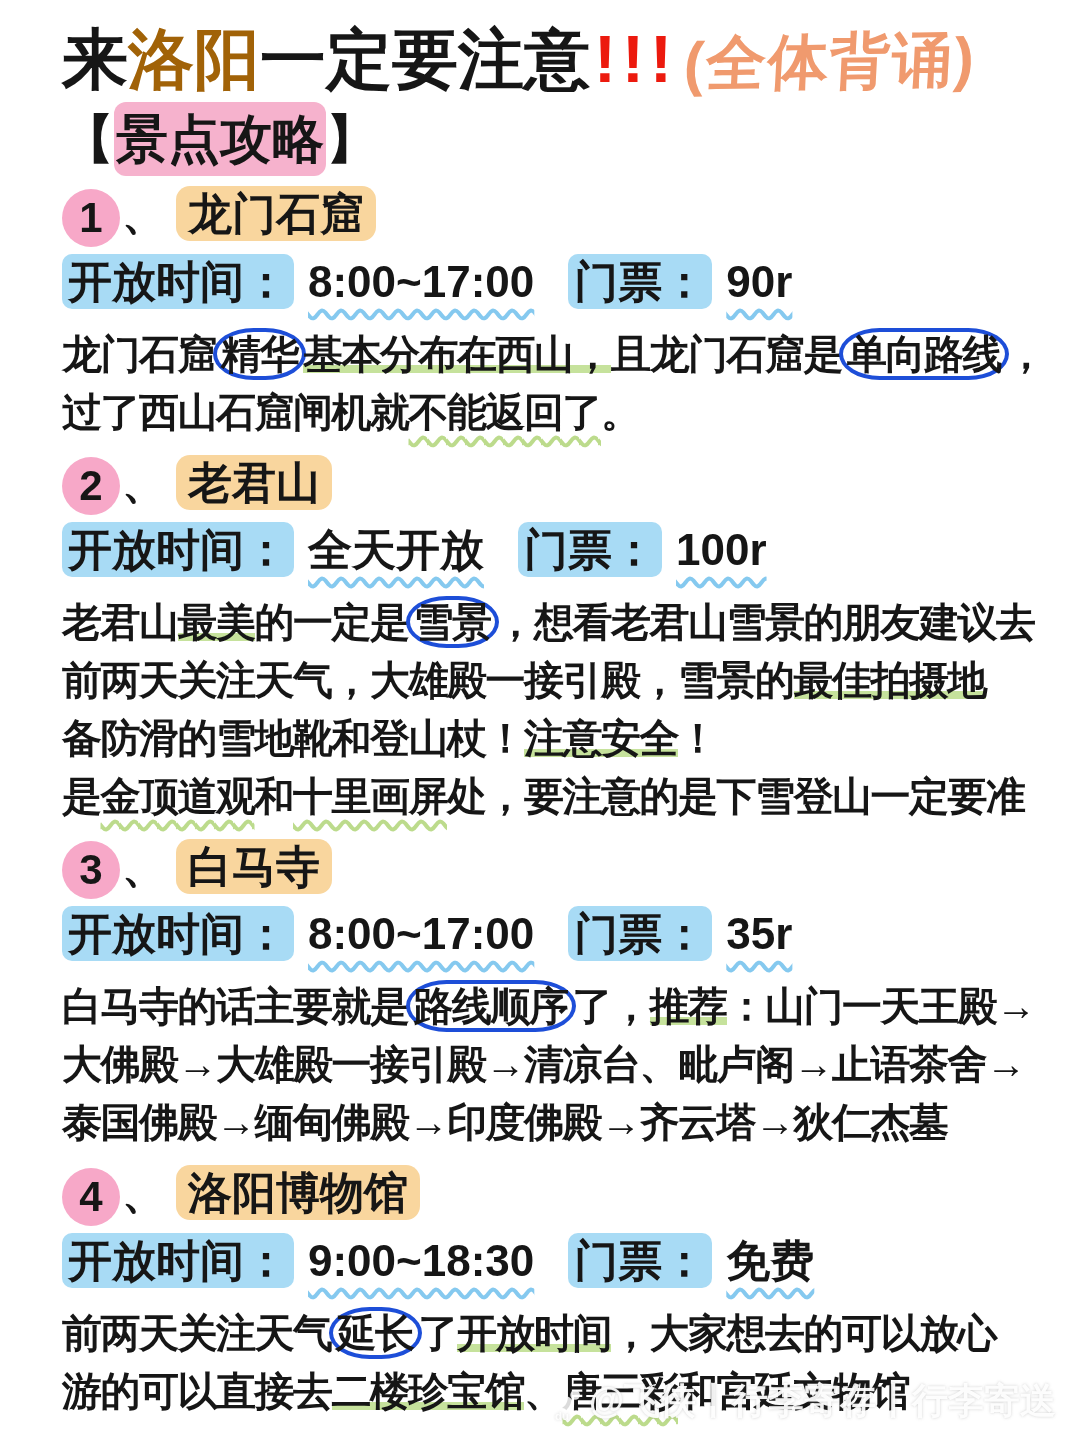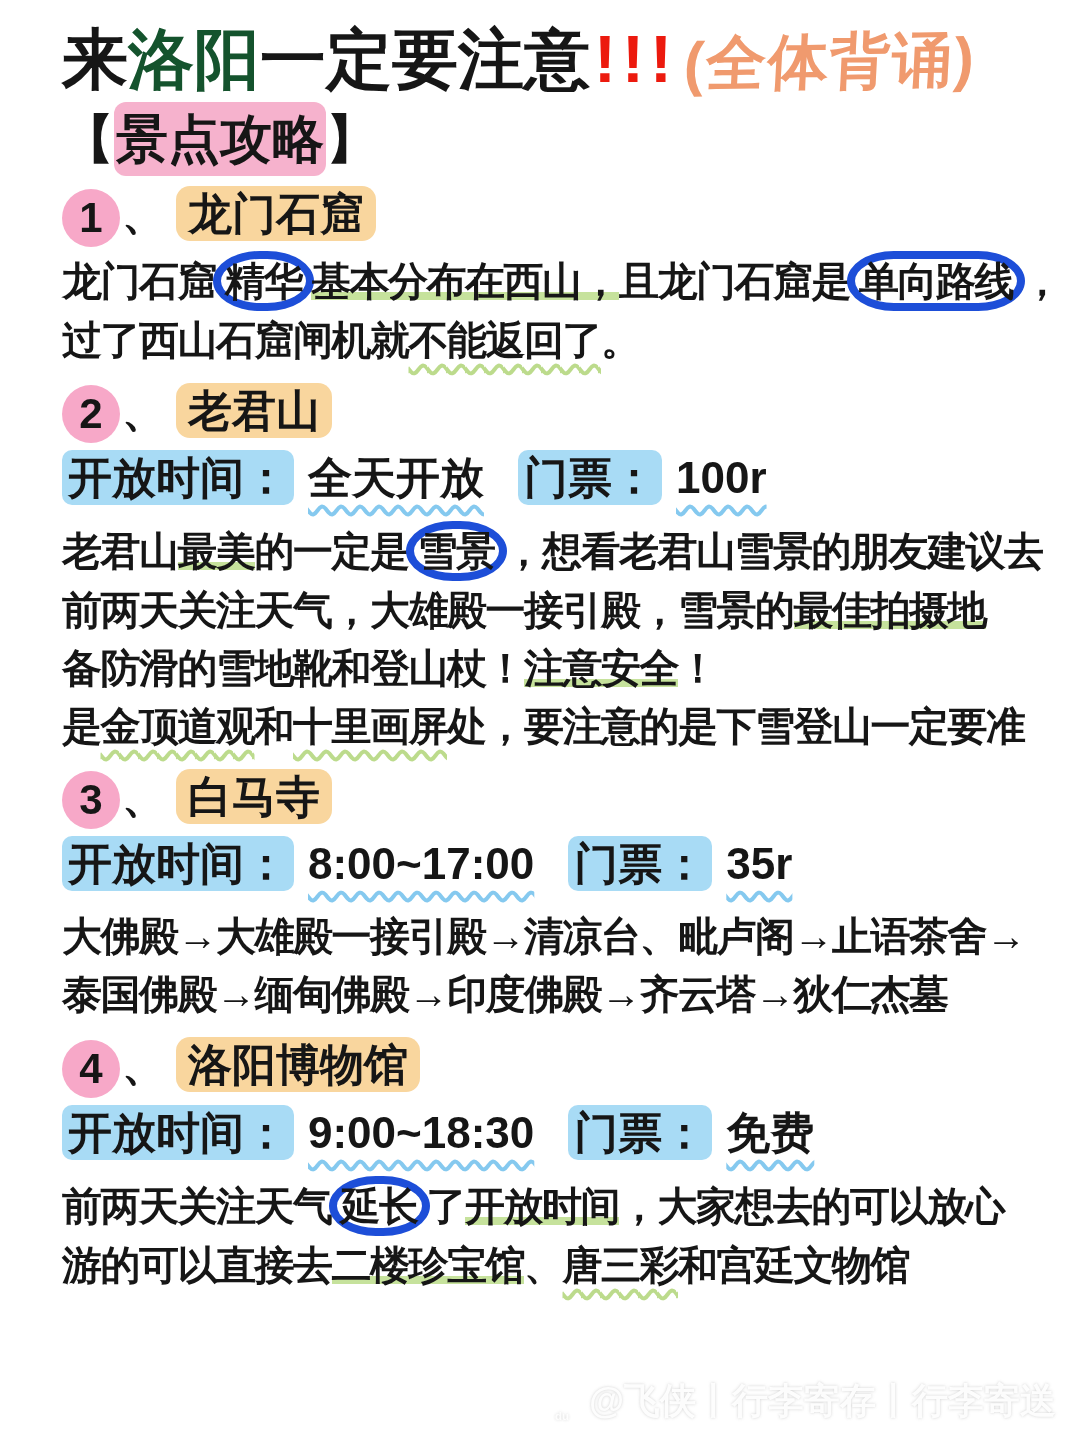--- a/index.html
+++ b/index.html
@@ -16,21 +16,21 @@
     color:#161616;
   }
   
   .title{
     font-size:66px;
     font-weight:900;
     white-space:nowrap;
     line-height:1.2;
     letter-spacing:0;
   }
-  .t-red{color:#14532d;}
+  .t-red{color:#a16207;}
   .t-bang{color:#ec1a0e;letter-spacing:6px;margin-left:4px;}
   .t-paren{
     color:#f09a6e;
     font-size:60px;
     display:inline-block;
     transform:rotate(-1deg) skewX(-4deg);
     margin-left:6px;
     letter-spacing:2px;
   }
   
@@ -60,21 +60,21 @@
   
   .body-line{
     margin:0;
     font-size:40px;
     letter-spacing:-1.5px;
     line-height:58px;
     white-space:nowrap;
   }
   .cg{ 
     display:inline-block;
-    border:8px solid #1d4ed8;
+    border:4px solid #1d4ed8;
     border-radius:50px / 32px;
     padding:0 4px;
     margin:0 -3px;
     line-height:44px;
   }
   .ug{ 
     background:linear-gradient(to bottom, transparent 76%, #c6e29c 76%, #c6e29c 94%, transparent 94%);
   }
   .wg{ 
     text-decoration:underline;
@@ -104,20 +104,23 @@
     <span>来</span><span class="t-red">洛阳</span><span>一定要注意</span><span class="t-bang">!!!</span><span class="t-paren">(全体背诵)</span>
   </div>
 
   <div class="sec-header">
     <span>【</span><span class="hl-head">景点攻略</span><span>】</span>
   </div>
 
   <div class="spot-head">
     <span class="num">1</span><span class="num-sep">、</span><span class="spot-name">龙门石窟</span>
   </div>
+  <div class="info">
+    <span class="lbl">开放时间：</span><span class="val">8:00~17:00</span><span class="lbl tik">门票：</span><span class="val">90r</span>
+  </div>
   <p class="body-line">
     <span>龙门石窟</span><span class="cg">精华</span><span class="ug">基本分布在西山，</span><span>且龙门石窟是</span><span class="cg">单向路线</span><span>，</span>
   </p>
   <p class="body-line">
     <span>过了西山石窟闸机就</span><span class="wg">不能返回了</span><span>。</span>
   </p>
 
   <div class="spot-head">
     <span class="num">2</span><span class="num-sep">、</span><span class="spot-name">老君山</span>
   </div>
@@ -136,20 +139,23 @@
   <p class="body-line">
     <span>是</span><span class="wg">金顶道观</span><span>和</span><span class="wg">十里画屏</span><span>处，要注意的是下雪登山一定要准</span>
   </p>
 
   <div class="spot-head">
     <span class="num">3</span><span class="num-sep">、</span><span class="spot-name">白马寺</span>
   </div>
   <div class="info">
     <span class="lbl">开放时间：</span><span class="val">8:00~17:00</span><span class="lbl tik">门票：</span><span class="val">35r</span>
   </div>
+  <p class="body-line">
+    <span>白马寺的话主要就是</span><span class="cg">路线顺序</span><span>了，</span><span class="ug">推荐</span><span>：山门一天王殿→</span>
+  </p>
   <p class="body-line">
     <span>大佛殿→大雄殿一接引殿→清凉台、毗卢阁→止语茶舍→</span>
   </p>
   <p class="body-line">
     <span>泰国佛殿→缅甸佛殿→印度佛殿→齐云塔→狄仁杰墓</span>
   </p>
 
   <div class="spot-head">
     <span class="num">4</span><span class="num-sep">、</span><span class="spot-name">洛阳博物馆</span>
   </div>

